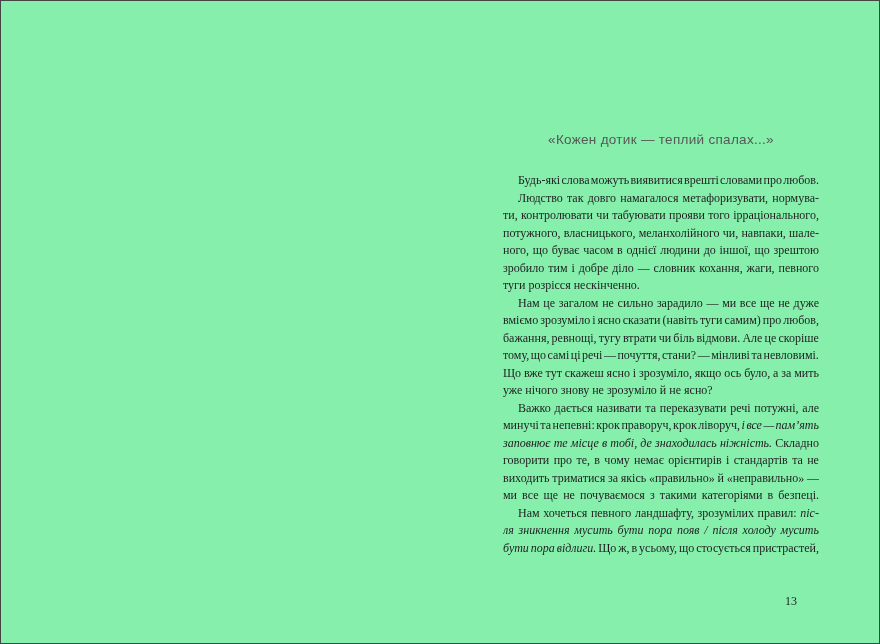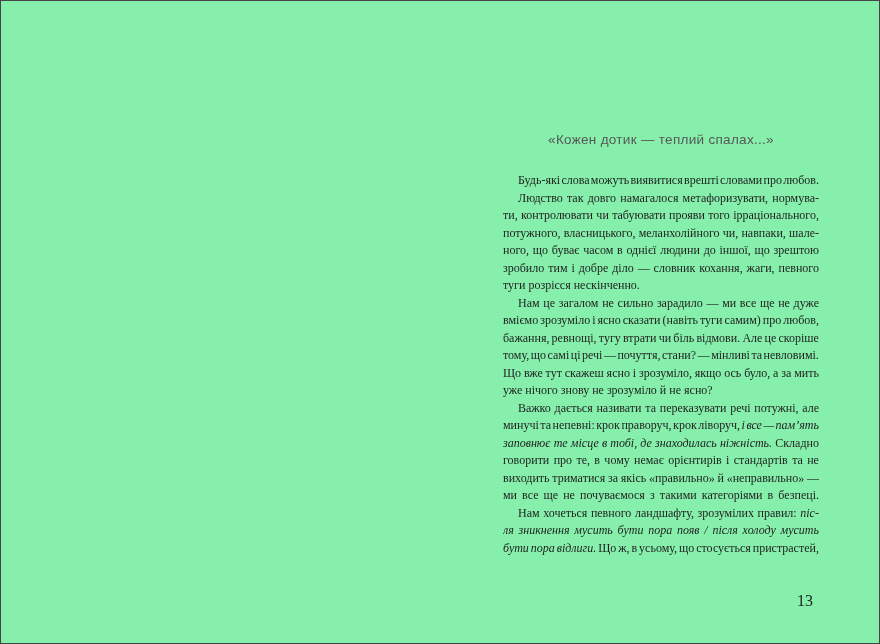--- a/index.html
+++ b/index.html
@@ -60,22 +60,22 @@
   }
   .line.indent {
     padding-left: 15px;
   }
   .it {
     font-style: italic;
   }
   .page-number {
     position: absolute;
     top: 593px;
-    right: 6px;
-    font-size: 16px;
+    right: 22px;
+    font-size: 12px;
     line-height: 14px;
     color: #1e1e1e;
   }
 </style>
 </head>
 <body>
 
 <div class="book-spread">
   <div class="right-page">
     <div class="chapter-title">«Кожен дотик — теплий спалах...»</div>

